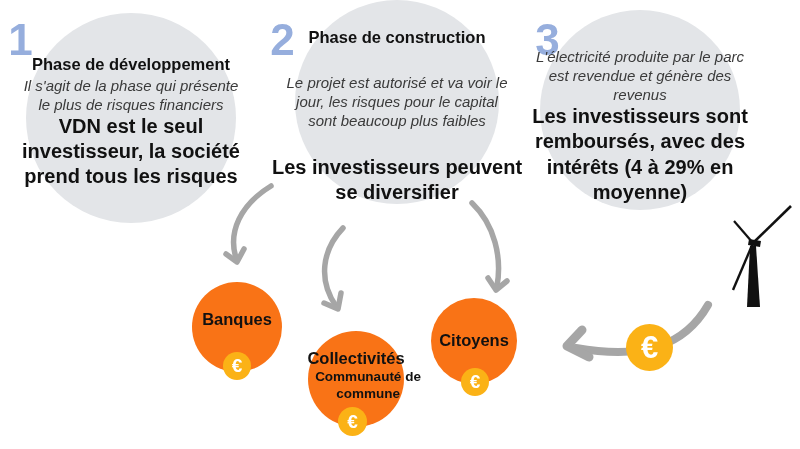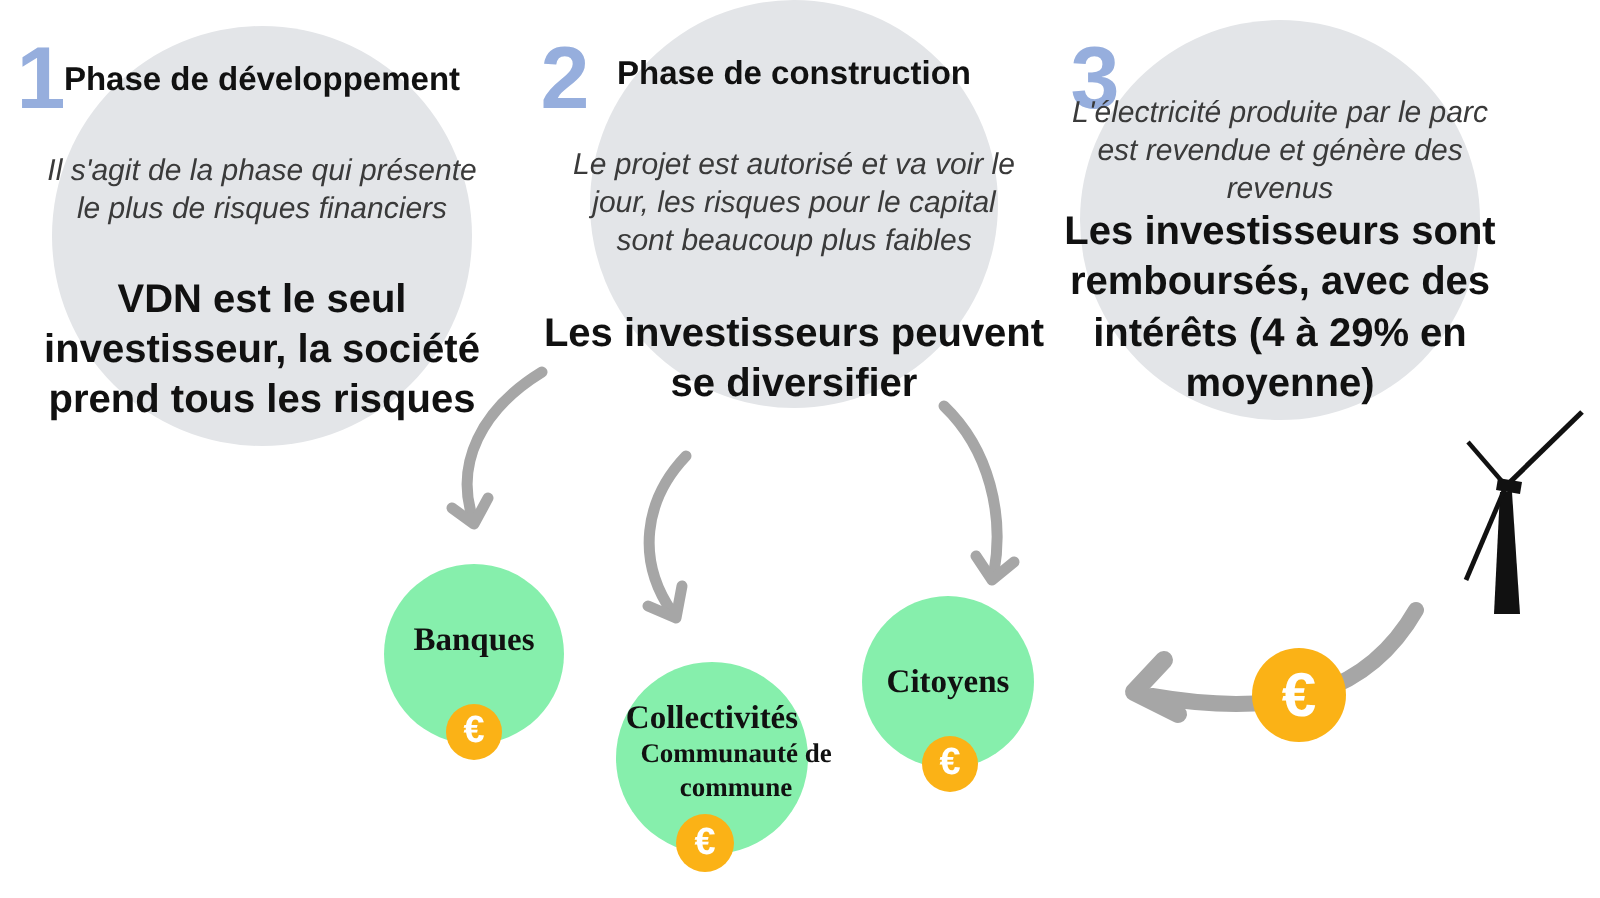--- a/index.html
+++ b/index.html
@@ -7,39 +7,39 @@
     position:relative;width:800px;height:449px;background:#ffffff;overflow:hidden;
     font-family:"Liberation Sans","DejaVu Sans",sans-serif;
   }
   .layer{position:absolute;left:0;top:0;width:800px;height:449px;}
   
   .phase-circle{
     position:absolute;border-radius:50%;background:#e3e5e8;
     display:flex;flex-direction:column;align-items:center;justify-content:center;
     text-align:center;box-sizing:border-box;
   }
-  .phase-1{left:26px;top:13px;width:210px;height:210px;padding-top:8px;gap:24px;}
+  .phase-1{left:26px;top:13px;width:210px;height:210px;padding-top:8px;}
   .phase-2{left:295px;top:0;width:204px;height:204px;padding-top:28px;gap:25px;}
   .phase-3{left:540px;top:10px;width:200px;height:200px;padding-top:32px;}
   .phase-title{font-size:16.5px;font-weight:700;color:#111;line-height:1.3;white-space:pre;}
   .phase-sub{font-size:15px;font-style:italic;color:#3a3a3a;line-height:1.27;white-space:pre;}
   .phase-detail{font-size:20px;font-weight:700;color:#111;line-height:1.26;white-space:pre;}
   
   .phase-number{
     position:absolute;width:44px;text-align:center;color:#96aedd;
     font-size:44px;font-weight:800;line-height:1;letter-spacing:-1px;
   }
   .num-1{left:-2px;top:18px;}
   .num-2{left:260px;top:18px;}
   .num-3{left:525px;top:18px;}
   
   .investor-circle{
-    position:absolute;border-radius:50%;background:#86efac;
+    position:absolute;border-radius:50%;background:#f97316;
     display:flex;flex-direction:column;align-items:center;justify-content:center;
-    text-align:center;box-sizing:border-box;font-family:Liberation Serif, serif;
+    text-align:center;box-sizing:border-box;
   }
   .inv-banques{left:192px;top:282px;width:90px;height:90px;padding-bottom:14px;}
   .inv-collectivites{left:308px;top:331px;width:96px;height:96px;padding-bottom:6px;}
   .inv-citoyens{left:431px;top:298px;width:86px;height:86px;text-align:right;}
   .investor-label{font-size:16.5px;font-weight:700;color:#111;line-height:1.2;white-space:pre;}
   .investor-sublabel{font-size:13.5px;font-weight:600;color:#111;line-height:1.25;white-space:pre;margin-left:24px;}
   
   .coin{
     position:absolute;border-radius:50%;background:#fbb216;color:#fff;
     display:flex;align-items:center;justify-content:center;font-weight:700;

